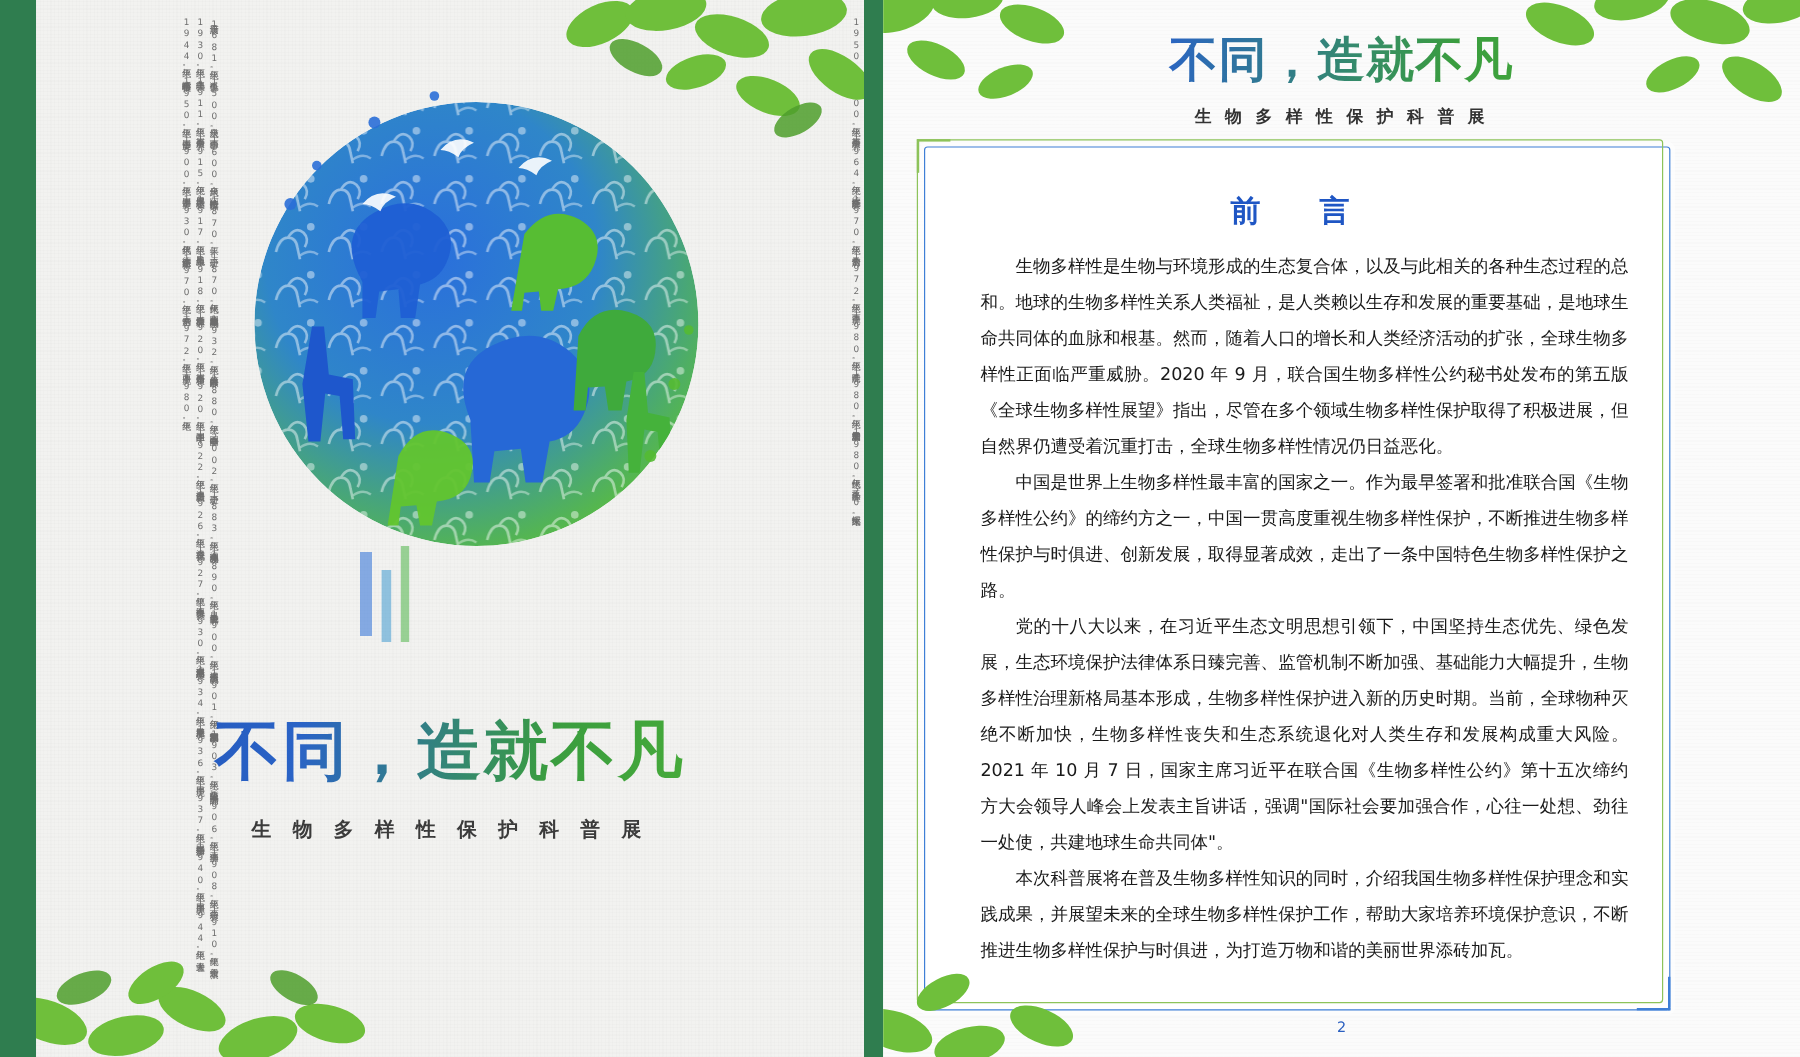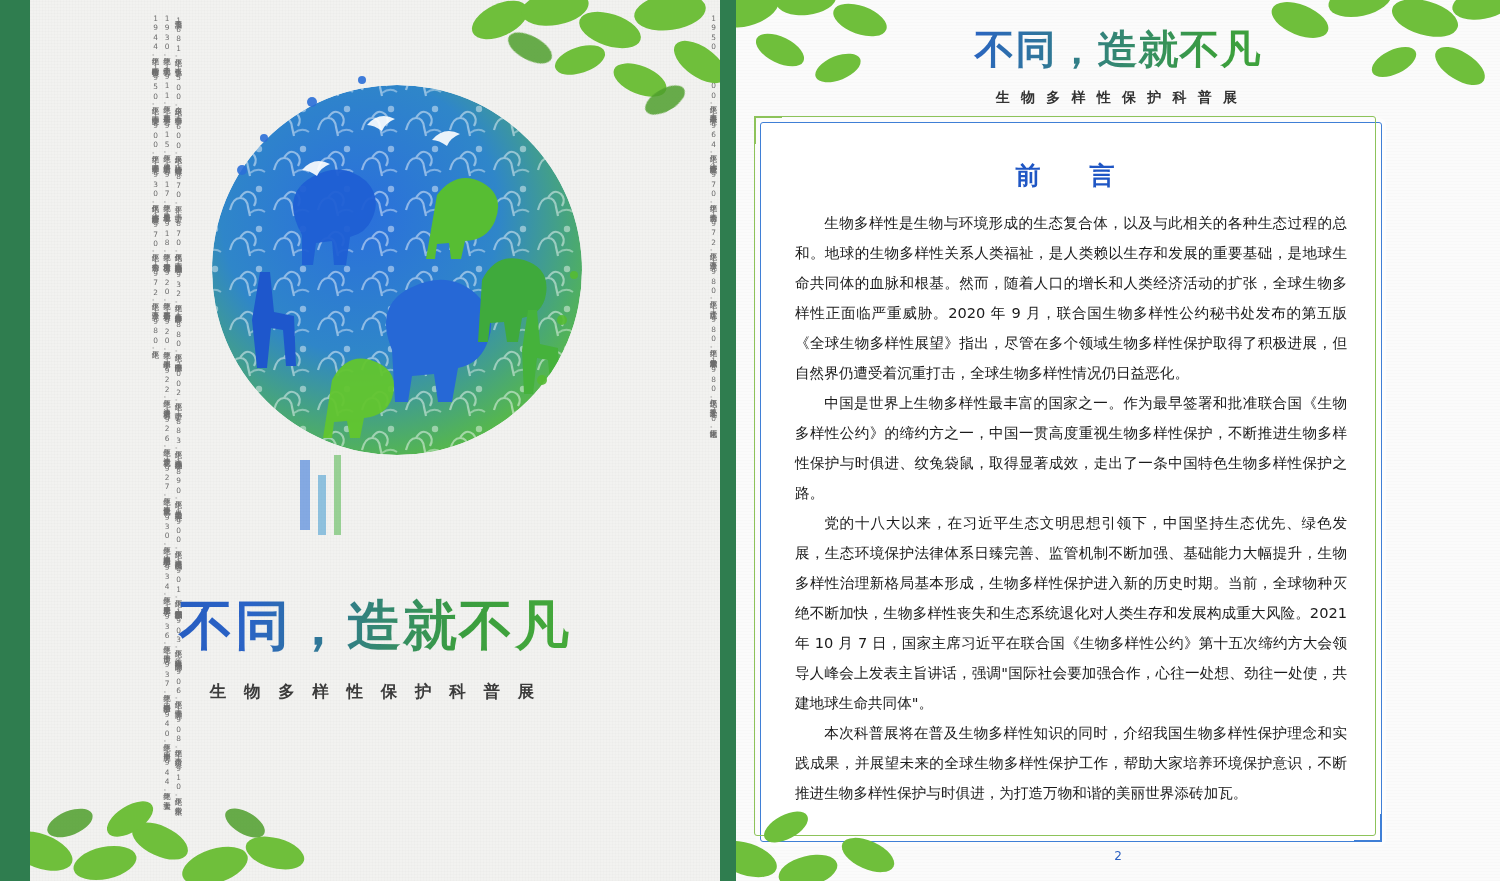--- a/index.html
+++ b/index.html
@@ -154,21 +154,21 @@
   .r-title .sub {
     margin-top: 12px;
     font-size: 14px;
     letter-spacing: 3.2px;
     color: #333;
     font-weight: 600;
   }
 
   .content-frame {
     position: absolute;
-    left: 24px;
+    left: 34px;
     top: 122px;
     width: 620px;
     height: 718px;
     border: 1.6px solid #3f7fd6;
     border-radius: 3px;
     background: #ffffff;
     box-shadow: 0 0 0 4px rgba(255,255,255,0.6);
   }
   .content-frame::before {
     content: "";
@@ -206,21 +206,21 @@
   }
   .preface-body {
     padding: 6px 34px 0 34px;
     font-size: 14.6px;
     line-height: 30px;
     color: #1a1a1a;
     text-align: justify;
     font-family: "DejaVu Sans", "Liberation Sans", sans-serif;
   }
   .preface-body p {
-    margin: 0 0 0 0;
+    margin: 0 0 0 12px;
     text-indent: 2em;
   }
   .page-number {
     position: absolute;
     left: 0;
     bottom: 18px;
     width: 764px;
     text-align: center;
     font-size: 12px;
     color: #2a5fc0;
@@ -376,21 +376,21 @@
       </div>
 
       <div class="content-frame">
         <div class="frame-corner-tl"></div>
         <div class="frame-corner-br"></div>
 
         <div class="preface-head">前　言</div>
 
         <div class="preface-body">
           <p>生物多样性是生物与环境形成的生态复合体，以及与此相关的各种生态过程的总和。地球的生物多样性关系人类福祉，是人类赖以生存和发展的重要基础，是地球生命共同体的血脉和根基。然而，随着人口的增长和人类经济活动的扩张，全球生物多样性正面临严重威胁。2020 年 9 月，联合国生物多样性公约秘书处发布的第五版《全球生物多样性展望》指出，尽管在多个领域生物多样性保护取得了积极进展，但自然界仍遭受着沉重打击，全球生物多样性情况仍日益恶化。</p>
-          <p>中国是世界上生物多样性最丰富的国家之一。作为最早签署和批准联合国《生物多样性公约》的缔约方之一，中国一贯高度重视生物多样性保护，不断推进生物多样性保护与时俱进、纹兔袋鼠，取得显著成效，走出了一条中国特色生物多样性保护之路。</p>
+          <p>中国是世界上生物多样性最丰富的国家之一。作为最早签署和批准联合国《生物多样性公约》的缔约方之一，中国一贯高度重视生物多样性保护，不断推进生物多样性保护与时俱进、创新发展，取得显著成效，走出了一条中国特色生物多样性保护之路。</p>
           <p>党的十八大以来，在习近平生态文明思想引领下，中国坚持生态优先、绿色发展，生态环境保护法律体系日臻完善、监管机制不断加强、基础能力大幅提升，生物多样性治理新格局基本形成，生物多样性保护进入新的历史时期。当前，全球物种灭绝不断加快，生物多样性丧失和生态系统退化对人类生存和发展构成重大风险。2021 年 10 月 7 日，国家主席习近平在联合国《生物多样性公约》第十五次缔约方大会领导人峰会上发表主旨讲话，强调"国际社会要加强合作，心往一处想、劲往一处使，共建地球生命共同体"。</p>
           <p>本次科普展将在普及生物多样性知识的同时，介绍我国生物多样性保护理念和实践成果，并展望未来的全球生物多样性保护工作，帮助大家培养环境保护意识，不断推进生物多样性保护与时俱进，为打造万物和谐的美丽世界添砖加瓦。</p>
         </div>
       </div>
 
       <div class="page-number">2</div>
 
       <svg class="leafblob" style="left:-16px; top:-16px;" width="230" height="150" viewBox="0 0 230 150">
         <g fill="#6fbf3b">
           <ellipse cx="30" cy="26" rx="30" ry="15" transform="rotate(-20 30 26)"></ellipse>

